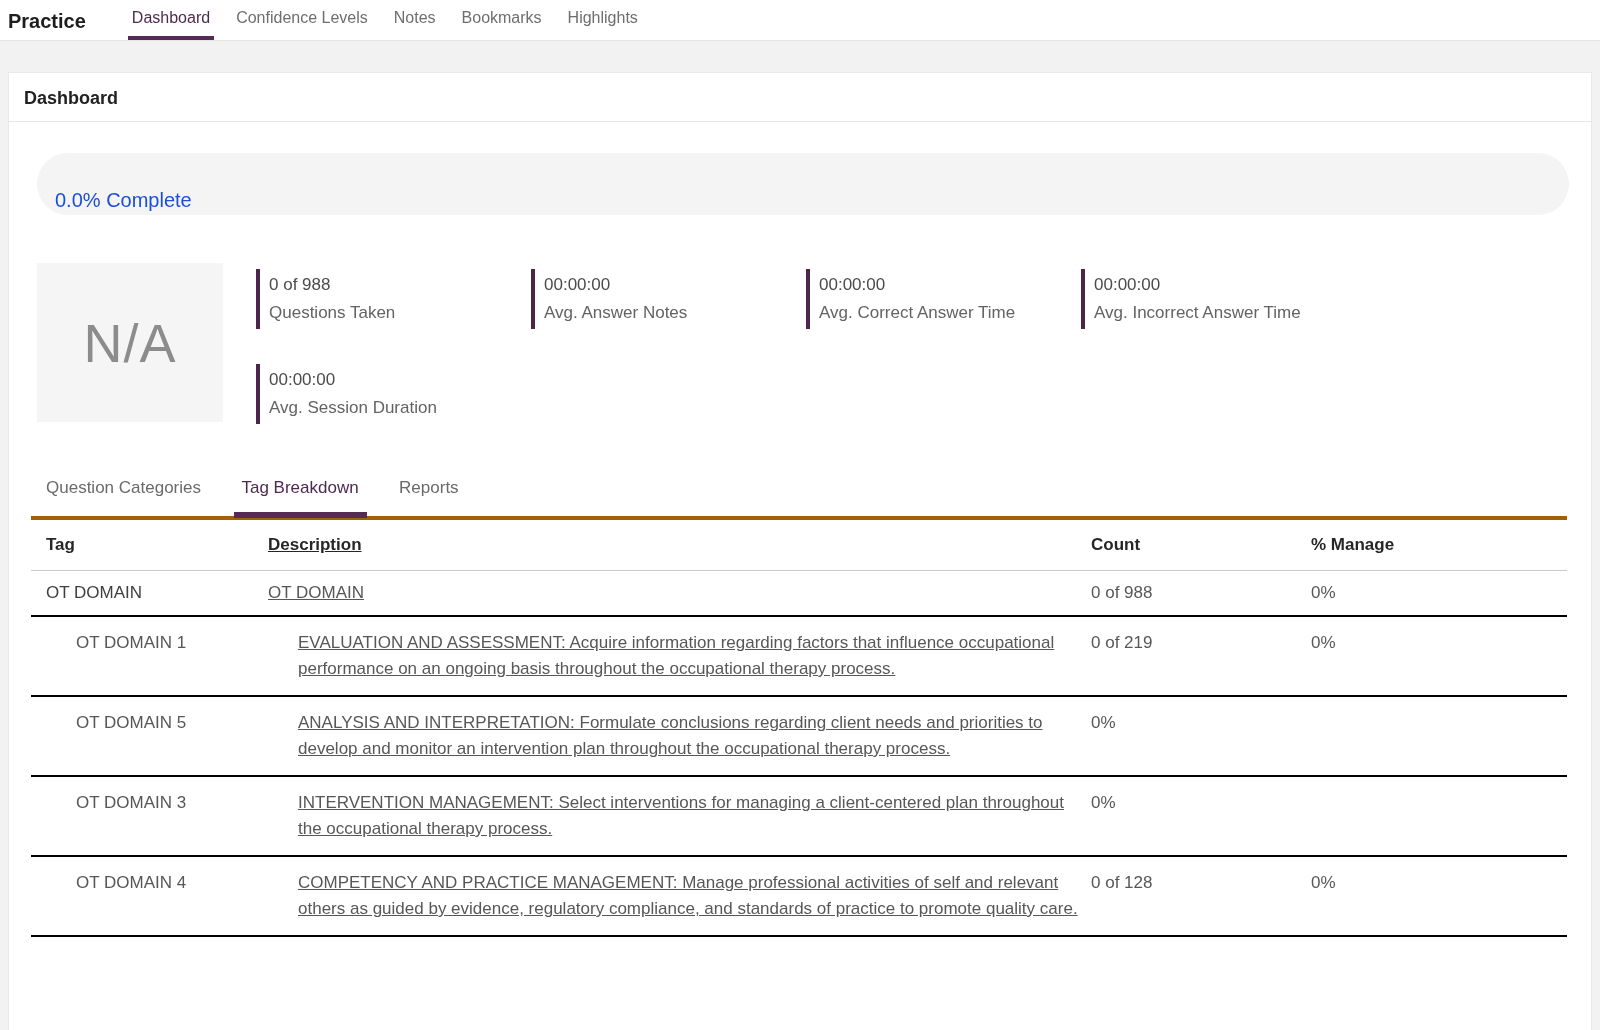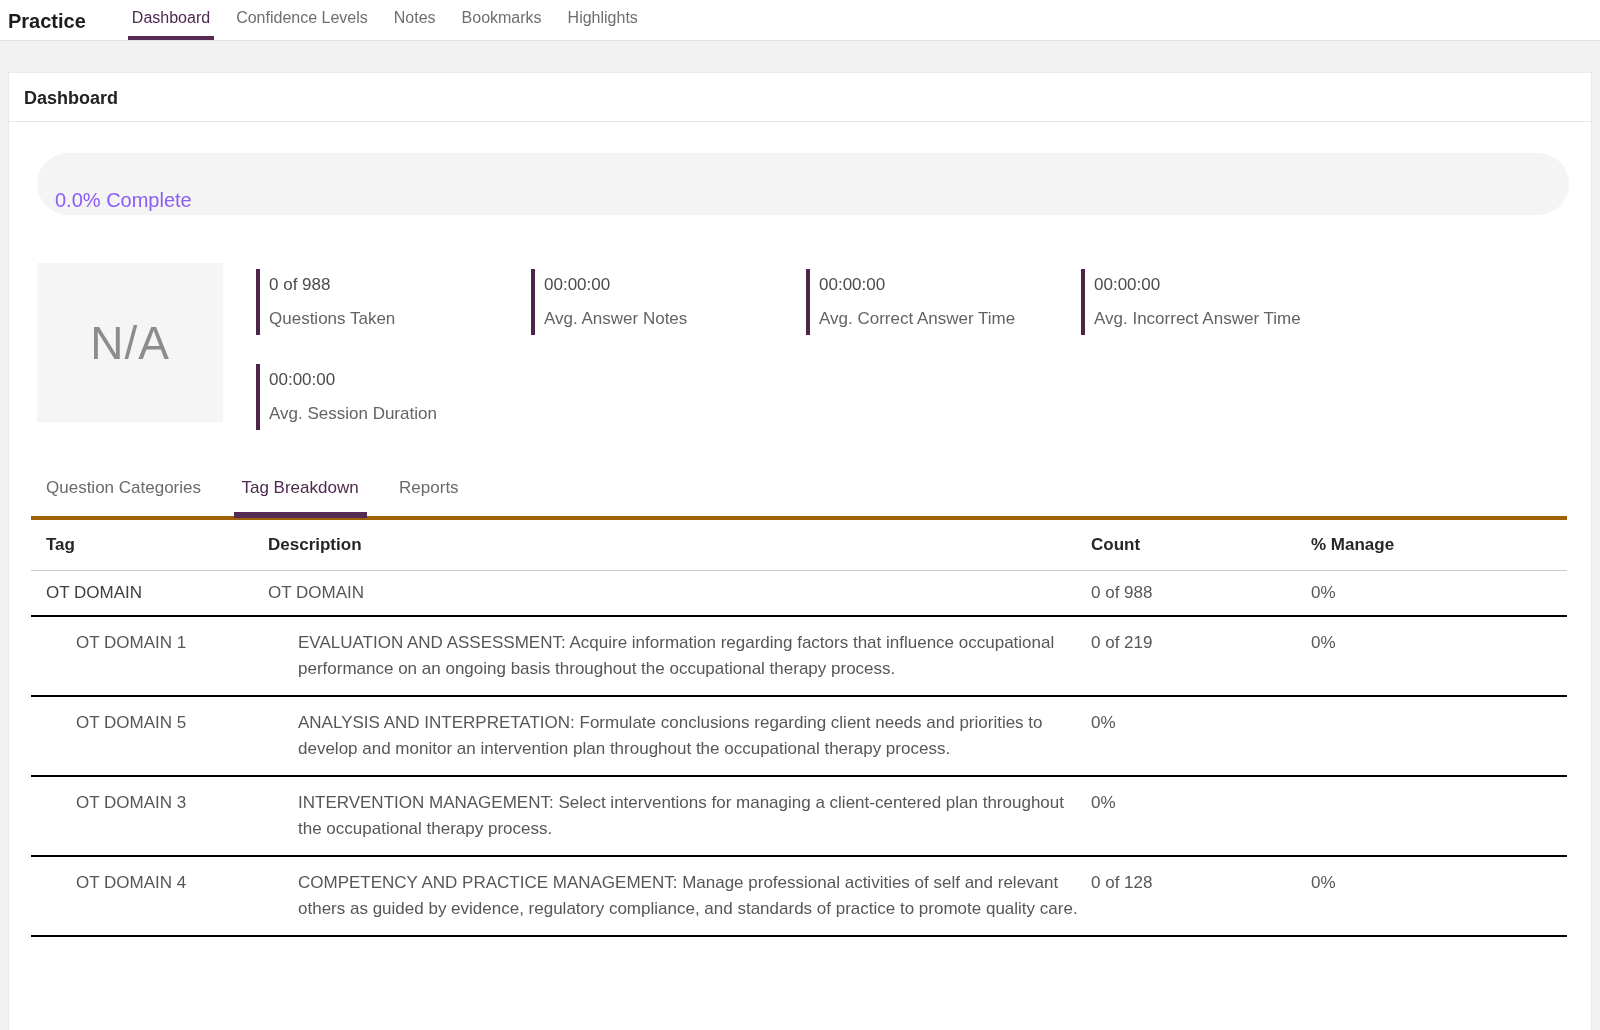--- a/index.html
+++ b/index.html
@@ -18,30 +18,30 @@
 
   
   .page { padding:31px 8px 0; height:989px; }
   .card { background:#fff; border:1px solid #e9e9e9; border-bottom:none; min-height:988px; }
 
   .card-heading { font-size:18px; font-weight:bold; color:#222;
     padding:15px 15px 12px; border-bottom:1px solid #e6e6e6; }
 
   .progress-pill { margin:31px 22px 0 28px; height:62px; background:#f4f4f4;
     border-radius:31px; display:flex; align-items:center; }
-  .progress-pill span { font-size:20px; color:#8b5cf6; padding-left:18px;margin-top:32px; }
+  .progress-pill span { font-size:20px; color:#1d4ed8; padding-left:18px;margin-top:32px; }
 
   
   .stats { position:relative; height:160px; margin-top:48px; }
   .score-box { position:absolute; left:28px; top:0; width:186px; height:159px;
     background:#f5f5f5; display:flex; align-items:center; justify-content:center; }
-  .score-box span { font-size:46px; font-weight:300; color:#8c8c8c; letter-spacing:1px; }
+  .score-box span { font-size:54px; font-weight:300; color:#8c8c8c; letter-spacing:1px; }
   .stat { position:absolute; border-left:4px solid #4c2548; padding:2px 0 2px 9px; }
   .stat .val { font-size:17px; color:#4b4b4b; line-height:28px; }
-  .stat .lbl { font-size:17px; color:#636363; line-height:28px;margin-top:6px; }
+  .stat .lbl { font-size:17px; color:#636363; line-height:28px; }
   .stat.s0 { left:247px; top:6px; }
   .stat.s1 { left:522px; top:6px; }
   .stat.s2 { left:797px; top:6px; }
   .stat.s3 { left:1072px; top:6px; }
   .stat.s4 { left:247px; top:101px; }
 
   
   .lower { margin:55px 24px 0 22px; }
   .subtabs { border-bottom:4px solid #a16207; padding-left:15px; }
   .subtab { display:inline-block; font-size:17px; color:#6a6a6a;
@@ -51,21 +51,21 @@
     bottom:-2px; height:6px; background:#552a55; }
 
   .tb-row { display:grid; grid-template-columns:222px 823px 220px auto;
     padding:13px 0; padding-left:15px; border-bottom:2px solid #000000;
     font-size:17px; line-height:26px; color:#575757; }
   .tb-row.header { font-weight:bold; color:#262626; padding:12px 0 12px 15px;
     border-bottom:1px solid #c9c9c9; }
   .tb-row.parent { padding:9px 0 9px 15px; }
   .tb-row.parent .cell-tag { color:#3f3f3f; }
   .tb-row.child .cell-tag, .tb-row.child .cell-desc { padding-left:30px; }
-  .cell-desc { padding-right:12px; }
+  .cell-desc { padding-right:12px;text-decoration:underline; }
 </style>
 </head>
 <body>
 
 <div class="topnav">
   <div class="topnav-title">Practice</div>
   <div class="topnav-tabs">
     <div class="topnav-tab active">Dashboard</div>
     <div class="topnav-tab">Confidence Levels</div>
     <div class="topnav-tab">Notes</div>

